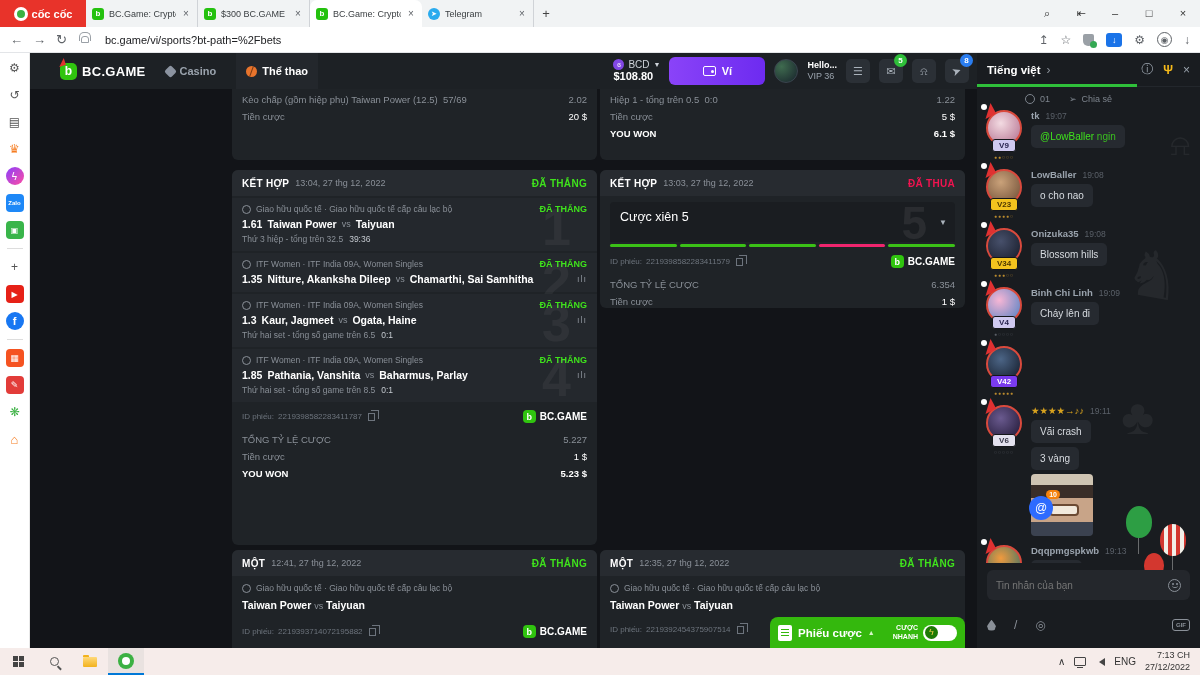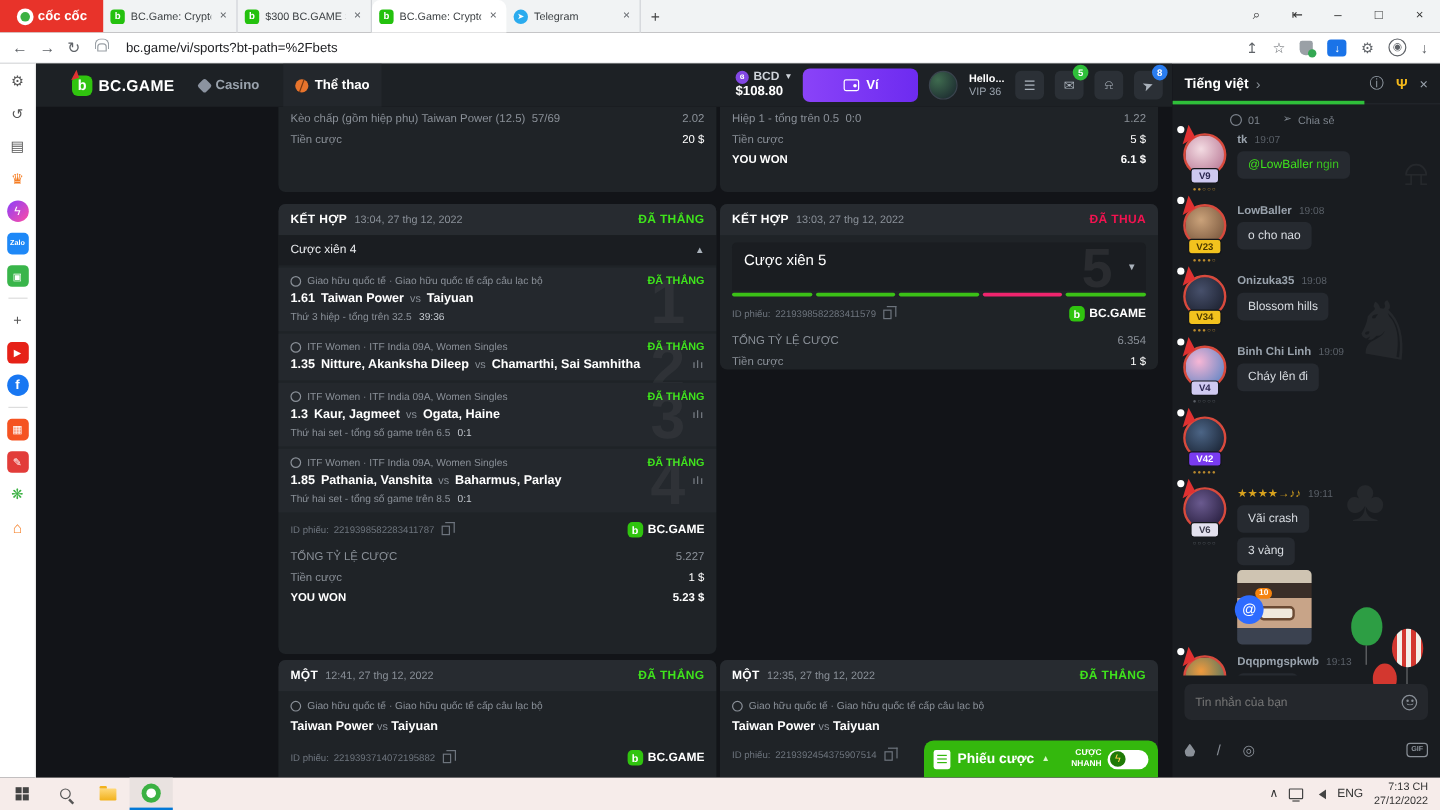--- a/index.html
+++ b/index.html
@@ -51,21 +51,21 @@
   .bc-b{width:17px;height:17px;border-radius:5px;background:#30c40f;color:#fff;font-weight:bold;font-size:12px;display:flex;align-items:center;justify-content:center;position:relative;}
   .bc-b::before{content:'';position:absolute;top:-4px;left:-2px;width:0;height:0;border-left:7px solid transparent;border-bottom:7px solid #e03131;transform:rotate(-18deg);}
   .bc-logo .word{color:#fff;font-weight:bold;font-size:13px;letter-spacing:.3px;}
   .nav-item{display:flex;align-items:center;gap:5px;color:#9aa3ad;font-size:11px;font-weight:bold;padding:0 10px;height:36px;}
   .nav-item.active{background:#23272c;color:#fff;}
   .diamond{width:9px;height:9px;background:#8b93a0;transform:rotate(45deg);border-radius:2px;}
   .bball{width:11px;height:11px;border-radius:50%;background:#e8742c;position:relative;overflow:hidden;}
   .bball::after{content:'';position:absolute;left:5px;top:-2px;width:1px;height:15px;background:#7a3a12;transform:rotate(20deg);}
   .hdr-right{margin-left:auto;display:flex;align-items:center;gap:9px;}
   .cur{display:flex;flex-direction:column;align-items:flex-start;line-height:1.1;}
-  .cur .row1{display:flex;align-items:center;gap:4px;color:#cfd4da;font-size:10px;font-weight:bold;}
+  .cur .row1{display:flex;align-items:center;gap:4px;color:#cfd4da;font-size:10px;}
   .coin{width:11px;height:11px;border-radius:50%;background:#8247e5;color:#fff;font-size:7px;display:flex;align-items:center;justify-content:center;}
   .cur .amt{color:#fff;font-weight:bold;font-size:11px;}
   .vi-btn{width:96px;height:28px;border-radius:6px;background:linear-gradient(90deg,#8a43f8,#6d2bf0);display:flex;align-items:center;justify-content:center;gap:6px;color:#fff;font-size:11px;font-weight:bold;}
   .wallet-ic{width:13px;height:10px;border:1.5px solid #fff;border-radius:2px;position:relative;}
   .wallet-ic::after{content:'';position:absolute;right:1px;top:3px;width:3px;height:3px;background:#fff;border-radius:50%;}
   .avatar-hdr{width:24px;height:24px;border-radius:50%;background:radial-gradient(circle at 30% 30%,#3f6b4f,#17222b);border:1px solid #3a444e;}
   .user-meta{line-height:1.2;}
   .user-meta .uname{color:#fff;font-size:9px;font-weight:bold;}
   .user-meta .vip{color:#9aa3ad;font-size:9px;}
   .sq-ic{width:24px;height:24px;border-radius:5px;background:#2b3036;color:#aab2bb;display:flex;align-items:center;justify-content:center;font-size:11px;position:relative;}
@@ -330,24 +330,20 @@
               <span class="val" style="color:#fff">20 $</span>
             </div>
         </div>
 
         <div class="card" style="top:81px;height:375px;">
           <div class="chead">
             <span class="ctype">KẾT HỢP</span>
             <span class="ctime">13:04, 27 thg 12, 2022</span>
             <span class="cstatus win">ĐÃ THẮNG</span>
           </div>
-          <div class="subrow">
-              <span>Cược xiên 4</span>
-              <span class="caret">▲</span>
-            </div>
 
           <div class="leg">
             <div class="wmark">1</div>
             <div class="leg-top">
                 <span class="sport-dot"></span>
                 <span>Giao hữu quốc tế · Giao hữu quốc tế cấp câu lạc bộ</span>
                 <span class="lstat win">ĐÃ THẮNG</span>
               </div>
             <div class="leg-mid">
                 <span class="odds">1.61</span>

